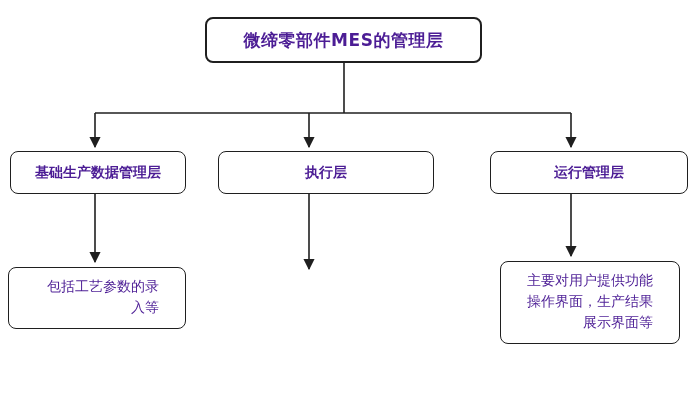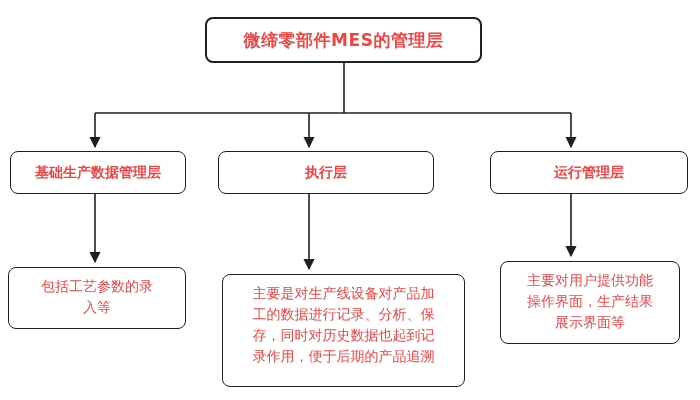--- a/index.html
+++ b/index.html
@@ -22,21 +22,21 @@
     width: 700px;
     height: 400px;
     pointer-events: none;
   }
   .node {
     position: absolute;
     box-sizing: border-box;
     background: #ffffff;
     border: 1.6px solid #1f1f1f;
     border-radius: 8px;
-    color: #ef4444;
+    color: #4c1d95;
   }
   .node.center {
     display: flex;
     align-items: center;
     justify-content: center;
     text-align: center;
   }
   .node.title-node {
     left: 205px;
     top: 17px;
@@ -55,21 +55,21 @@
     text-align: right;
   }
   .node.l2-1 { left: 10px;  width: 176px; }
   .node.l2-2 { left: 218px; width: 216px; }
   .node.l2-3 { left: 490px; width: 198px; }
   .node.l3 {
     font-size: 14px;
     font-weight: normal;
     line-height: 1.5;
     padding: 8px 26px;
-    text-align: center;
+    text-align: right;
   }
   .node.l3-1 { left: 8px;   top: 267px; width: 178px; height: 62px;  }
   .node.l3-2 { left: 222px; top: 274px; width: 243px; height: 113px; }
   .node.l3-3 { left: 500px; top: 261px; width: 180px; height: 83px;  }
 </style>
 </head>
 <body>
 
 <div class="canvas">
 
@@ -96,17 +96,16 @@
   <div class="node title-node center">微缔零部件MES的管理层</div>
 
   <div class="node l2 l2-1 center">基础生产数据管理层</div>
 
   <div class="node l2 l2-2 center">执行层</div>
 
   <div class="node l2 l2-3 center">运行管理层</div>
 
   <div class="node l3 l3-1">包括工艺参数的录入等</div>
 
-  <div class="node l3 l3-2">主要是对生产线设备对产品加工的数据进行记录、分析、保存，同时对历史数据也起到记录作用，便于后期的产品追溯</div>
 
   <div class="node l3 l3-3">主要对用户提供功能操作界面，生产结果展示界面等</div>
 
 </div>
 
 </body></html>

